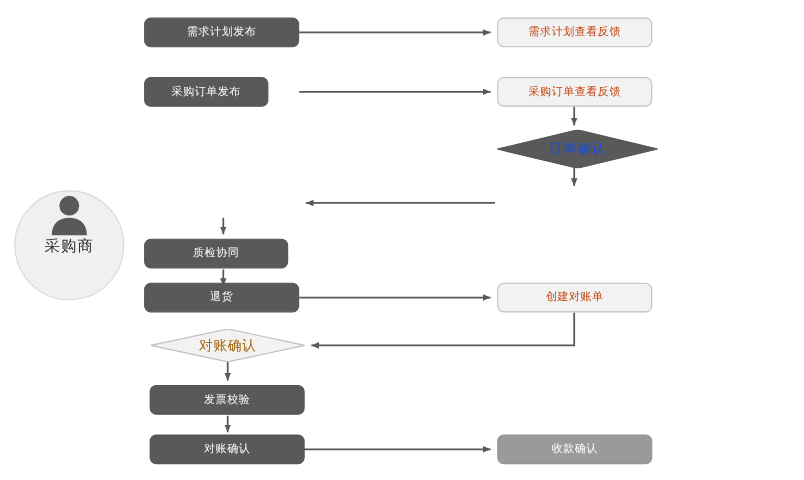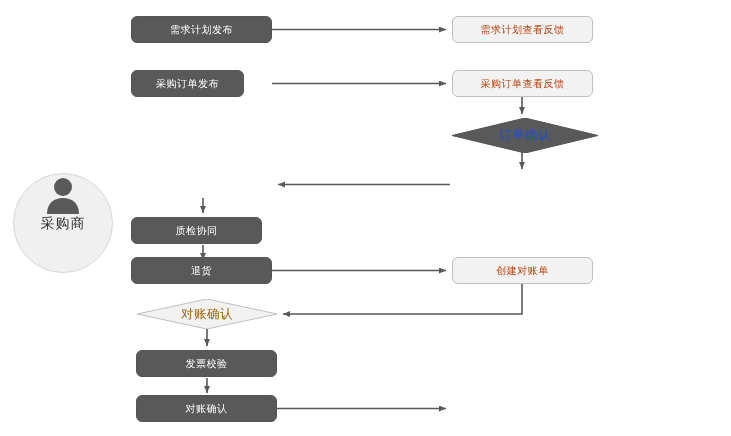--- a/index.html
+++ b/index.html
@@ -181,14 +181,17 @@
   </div>
 
   <div class="node dark" style="left:136px;top:350px;width:141px;height:27px;">
     <span>发票校验</span>
   </div>
 
   <div class="node dark" style="left:136px;top:395px;width:141px;height:27px;">
     <span>对账确认</span>
   </div>
 
+  <div class="node mid" style="left:452px;top:395px;width:141px;height:27px;">
+    <span>收款确认</span>
+  </div>
 
 </div>
 
 </body></html>

